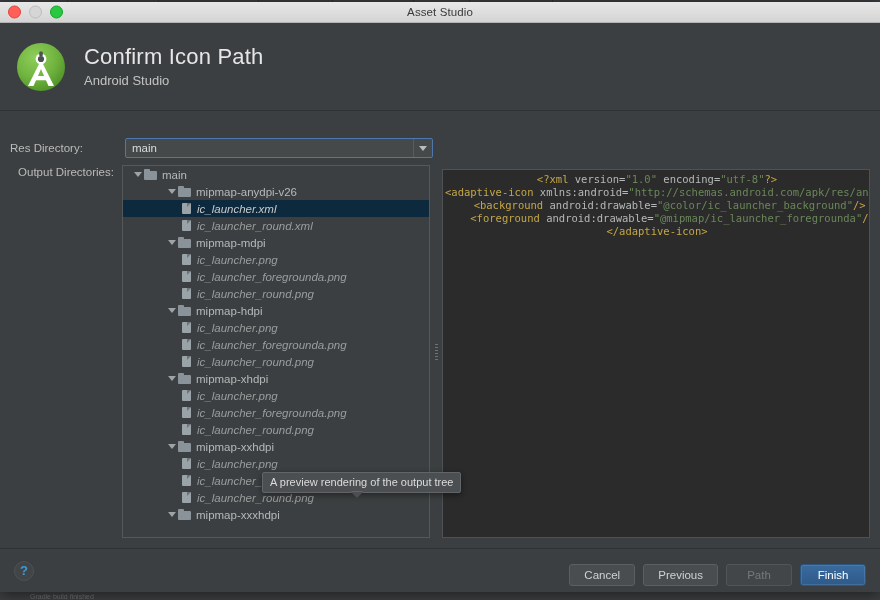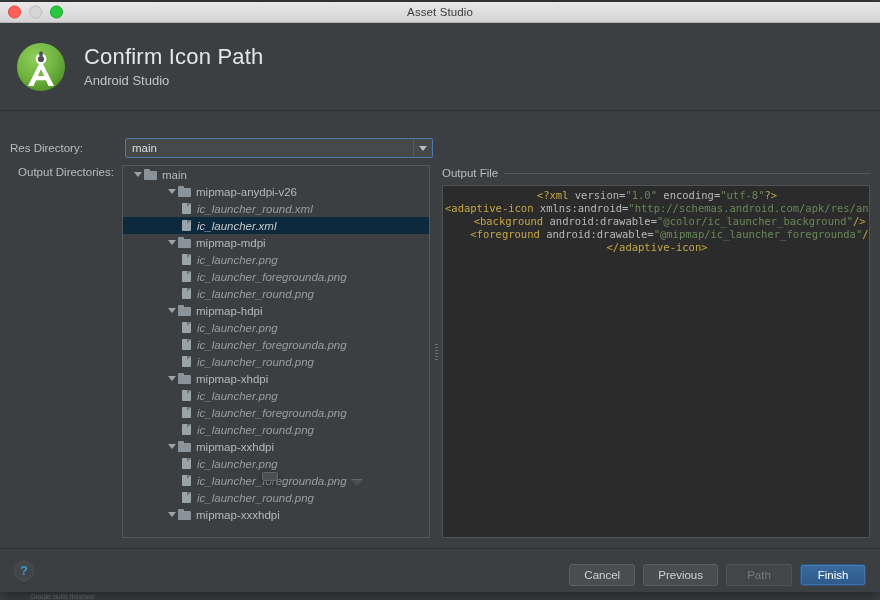--- a/index.html
+++ b/index.html
@@ -615,29 +615,29 @@
                 <span class="tree-label folder">main</span>
               </div>
               <div class="tree-row">
                 <span style="display: block; flex: 0 0 auto; width: 42px;"></span>
                 <span class="twisty">
                   <i></i>
                 </span>
                 <span class="folder-ic"></span>
                 <span class="tree-label folder">mipmap-anydpi-v26</span>
               </div>
+              <div class="tree-row selected">
+                <span style="display: block; flex: 0 0 auto; width: 59px;"></span>
+                <span class="file-ic"></span>
+                <span class="tree-label file">ic_launcher.xml</span>
+              </div>
               <div class="tree-row">
                 <span style="display: block; flex: 0 0 auto; width: 59px;"></span>
                 <span class="file-ic"></span>
                 <span class="tree-label file">ic_launcher_round.xml</span>
-              </div>
-              <div class="tree-row selected">
-                <span style="display: block; flex: 0 0 auto; width: 59px;"></span>
-                <span class="file-ic"></span>
-                <span class="tree-label file">ic_launcher.xml</span>
               </div>
               <div class="tree-row">
                 <span style="display: block; flex: 0 0 auto; width: 42px;"></span>
                 <span class="twisty">
                   <i></i>
                 </span>
                 <span class="folder-ic"></span>
                 <span class="tree-label folder">mipmap-mdpi</span>
               </div>
               <div class="tree-row">
@@ -740,31 +740,28 @@
             <span></span>
               <span></span>
               <span></span>
               <span></span>
               <span></span>
               <span></span>
           </div>
         </div>
 
         <div class="output-group">
-          <div class="group-head">
-            <div class="group-title">Output File</div>
-            <div class="group-rule"></div>
-          </div>
           <div class="code-box">
             <div class="code-lines" id="code-lines"><div class="ln"><span class="tok-tag">&lt;?xml</span><span class="tok-plain"> </span><span class="tok-attr">version=</span><span class="tok-str">"1.0"</span><span class="tok-plain"> </span><span class="tok-attr">encoding=</span><span class="tok-str">"utf-8"</span><span class="tok-tag">?&gt;</span></div><div class="ln"><span class="tok-tag">&lt;adaptive-icon</span><span class="tok-plain"> </span><span class="tok-attr">xmlns:android=</span><span class="tok-str">"http://schemas.android.com/apk/res/andro</span></div><div class="ln"><span class="tok-plain">    </span><span class="tok-tag">&lt;background</span><span class="tok-plain"> </span><span class="tok-attr">android:drawable=</span><span class="tok-str">"@color/ic_launcher_background"</span><span class="tok-tag">/&gt;</span></div><div class="ln"><span class="tok-plain">    </span><span class="tok-tag">&lt;foreground</span><span class="tok-plain"> </span><span class="tok-attr">android:drawable=</span><span class="tok-str">"@mipmap/ic_launcher_foregrounda"</span><span class="tok-tag">/&gt;</span></div><div class="ln"><span class="tok-tag">&lt;/adaptive-icon&gt;</span></div></div>
           </div>
         </div>
       </div>
 
       <div class="tooltip">
+        <span>A preview rendering of the output tree</span>
         <span class="tail"></span>
       </div>
 
     </div>
 
     <div class="footer">
       <div class="help-btn">?</div>
       <div class="footer-spacer"></div>
       <div class="btn-row" id="footer-buttons">
           <div class="btn">Cancel</div>

